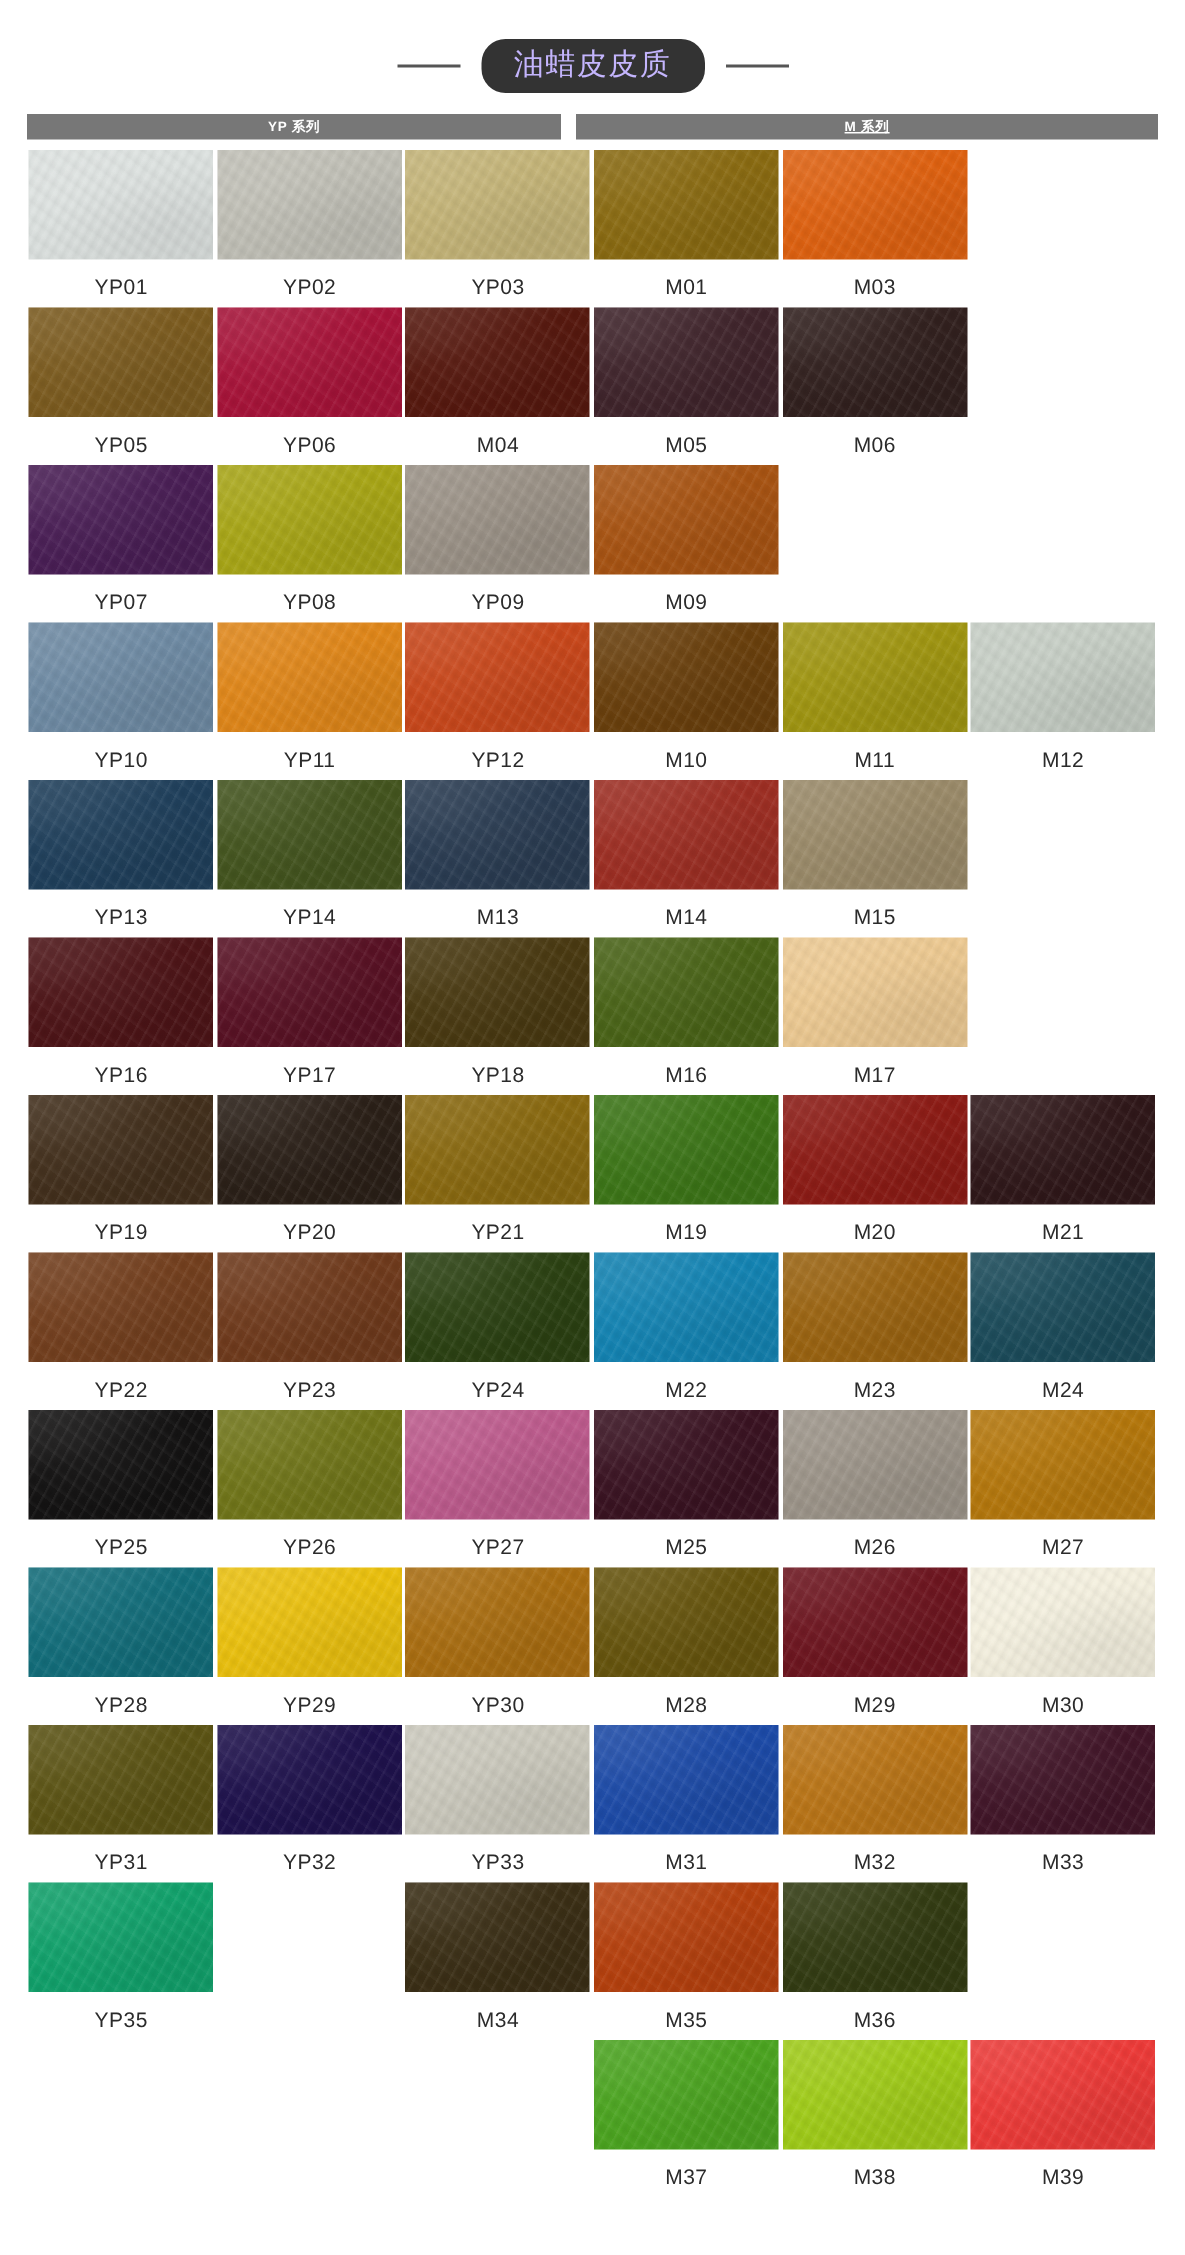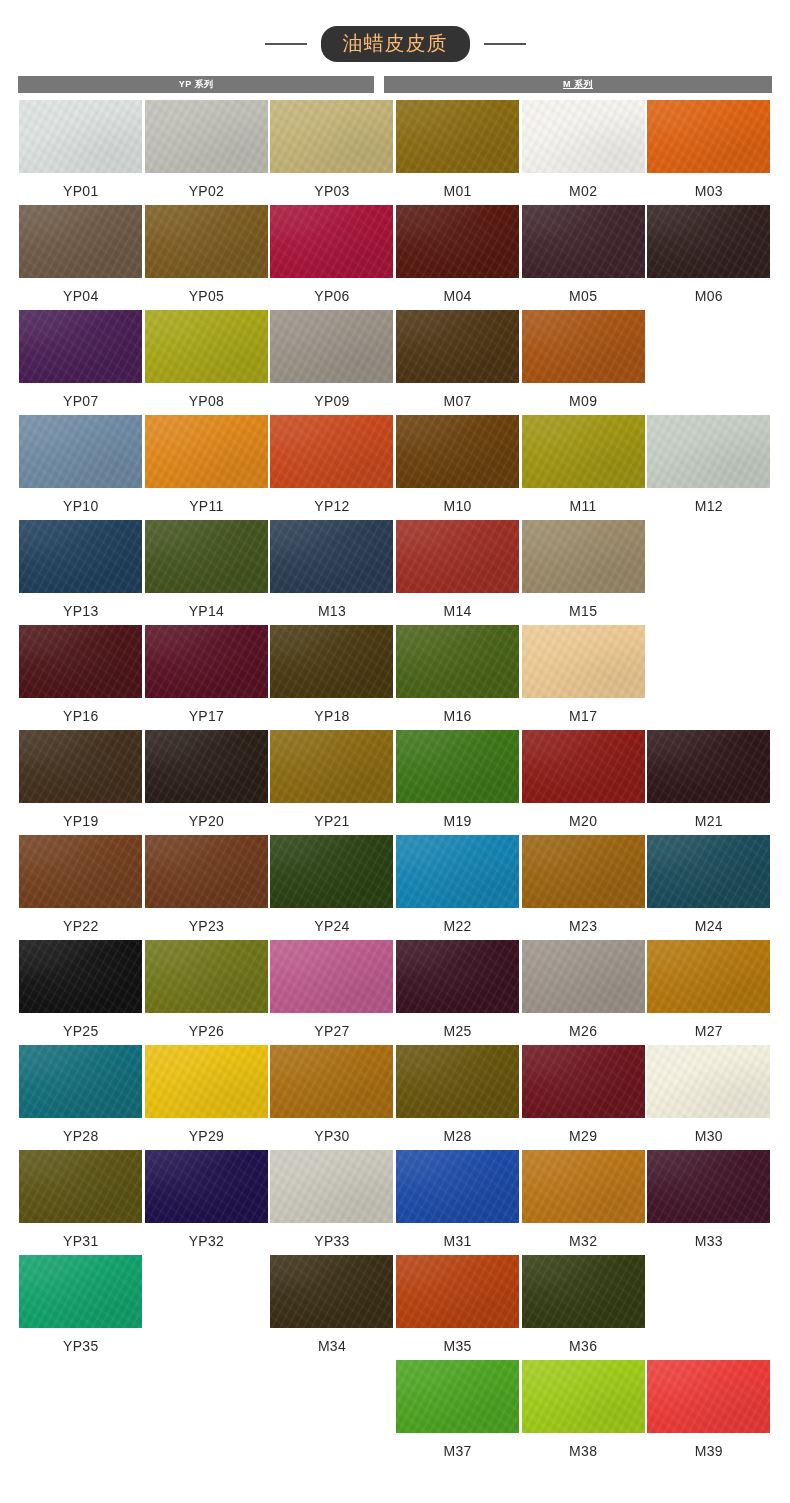--- a/index.html
+++ b/index.html
@@ -25,21 +25,21 @@
     height: 70px;
     padding-top: 18px;
   }
   .title-rule {
     width: 42px;
     height: 2px;
     background: #555555;
   }
   .title-pill {
     background: #333333;
-    color: #fdba74;
+    color: #c4b5fd;
     border-radius: 16px;
     padding: 6px 22px 8px 22px;
     font-size: 20px;
     line-height: 1.1;
     letter-spacing: 1px;
     white-space: nowrap;
   }
 
   
   .series-bars {
@@ -171,43 +171,29 @@
           <div class="cell-label">YP03</div>
         </div>
         <div class="cell">
           <div class="swatch" style="background: rgb(138, 107, 18);">
             <div class="grain"></div>
             <div class="sheen"></div>
           </div>
           <div class="cell-label">M01</div>
         </div>
         <div class="cell">
-          <div class="swatch" style="background: rgb(245, 244, 240);">
-            <div class="grain"></div>
-            <div class="sheen"></div>
-          </div>
-          <div class="cell-label">M02</div>
-        </div>
-        <div class="cell">
           <div class="swatch" style="background: rgb(223, 98, 17);">
             <div class="grain"></div>
             <div class="sheen"></div>
           </div>
           <div class="cell-label">M03</div>
         </div>
       </div>
       <div class="grid-row">
         <div class="cell">
-          <div class="swatch" style="background: rgb(110, 90, 71);">
-            <div class="grain"></div>
-            <div class="sheen"></div>
-          </div>
-          <div class="cell-label">YP04</div>
-        </div>
-        <div class="cell">
           <div class="swatch" style="background: rgb(124, 92, 32);">
             <div class="grain"></div>
             <div class="sheen"></div>
           </div>
           <div class="cell-label">YP05</div>
         </div>
         <div class="cell">
           <div class="swatch" style="background: rgb(168, 20, 58);">
             <div class="grain"></div>
             <div class="sheen"></div>
@@ -250,27 +236,20 @@
             <div class="sheen"></div>
           </div>
           <div class="cell-label">YP08</div>
         </div>
         <div class="cell">
           <div class="swatch" style="background: rgb(155, 146, 135);">
             <div class="grain"></div>
             <div class="sheen"></div>
           </div>
           <div class="cell-label">YP09</div>
-        </div>
-        <div class="cell">
-          <div class="swatch" style="background: rgb(78, 53, 20);">
-            <div class="grain"></div>
-            <div class="sheen"></div>
-          </div>
-          <div class="cell-label">M07</div>
         </div>
         <div class="cell">
           <div class="swatch" style="background: rgb(168, 84, 19);">
             <div class="grain"></div>
             <div class="sheen"></div>
           </div>
           <div class="cell-label">M09</div>
         </div>
       </div>
       <div class="grid-row">

